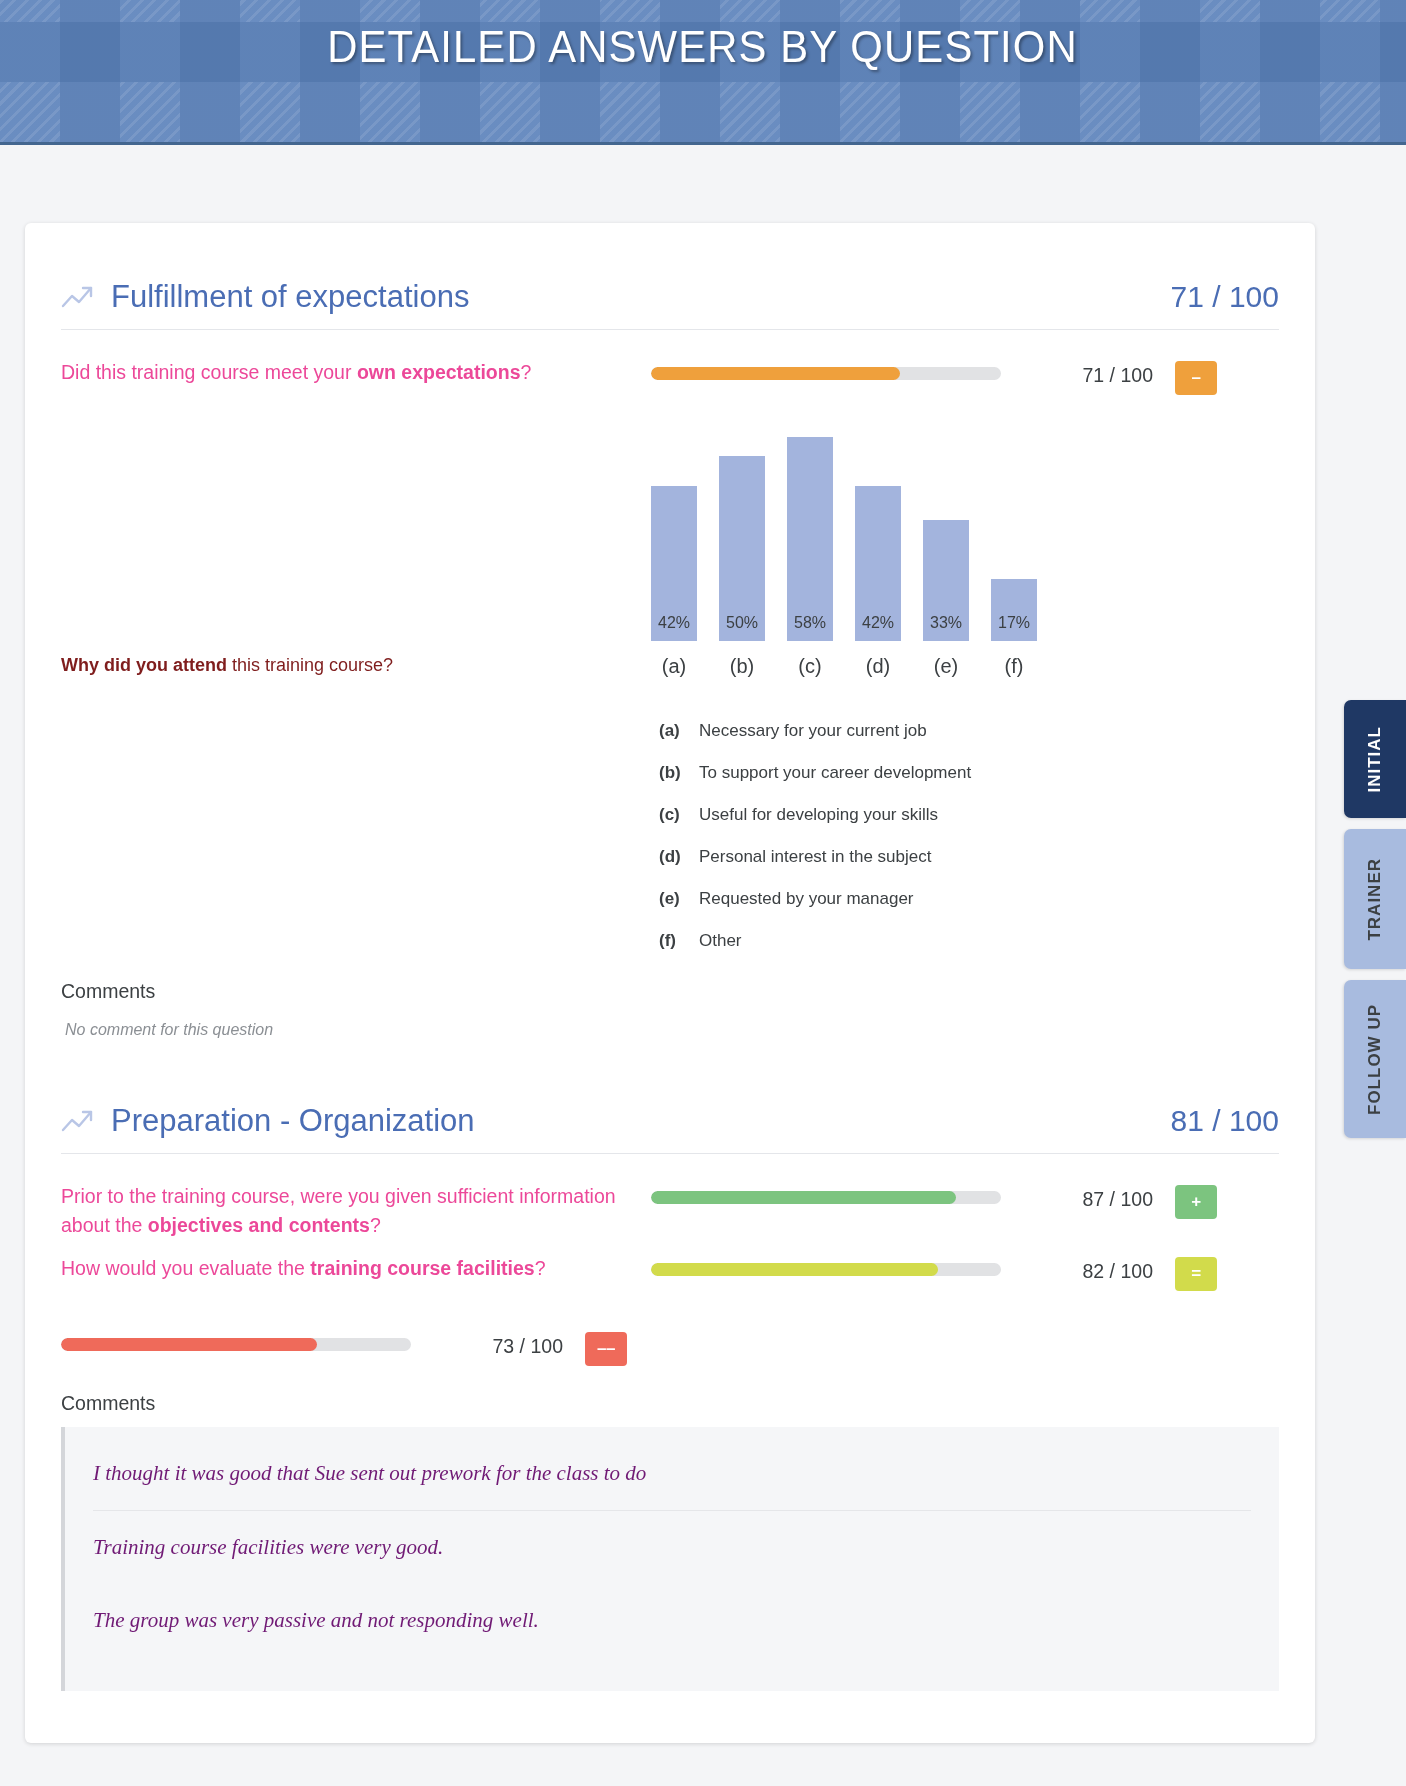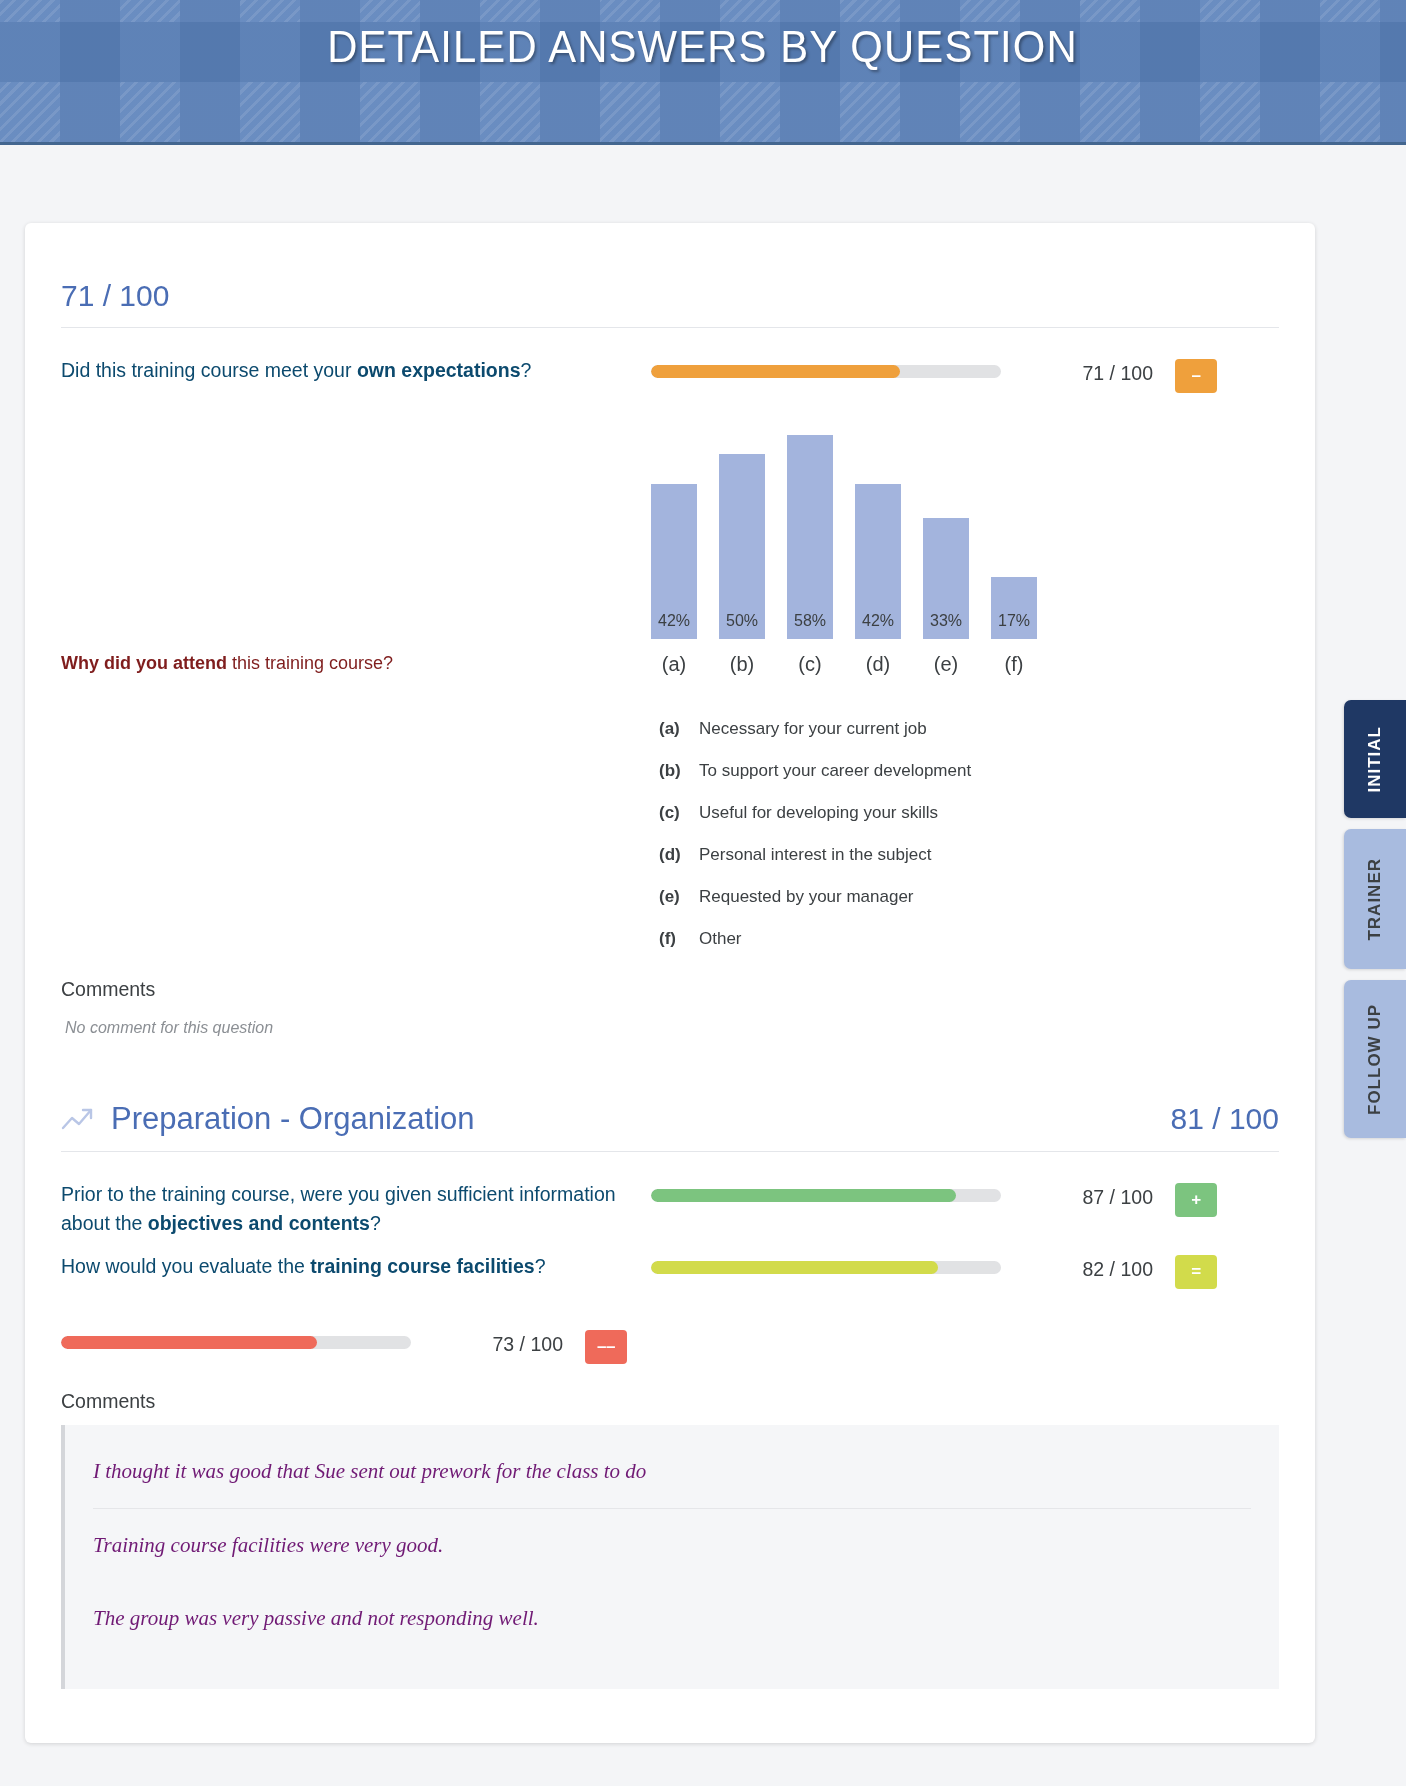--- a/index.html
+++ b/index.html
@@ -105,21 +105,21 @@
   
   .qrow {
     display: flex;
     align-items: flex-start;
     padding: 6px 0 8px 0;
   }
   .qtext {
     width: 590px;
     flex: none;
     font-size: 19.5px;
-    color: #0c4a6e;
+    color: #ec4899;
     line-height: 1.48;
     padding-right: 22px;
   }
   .qtext b { font-weight: 700; }
   .qmeter {
     width: 390px;
     flex: none;
     display: flex;
     align-items: center;
     padding-top: 9px;
@@ -285,20 +285,27 @@
     </div>
     <div class="side-tab idle wide">
       <span>FOLLOW UP</span>
     </div>
   </div>
 
   <div class="card">
 
     <div class="section">
       <div class="section-head">
+        <div class="section-head-left">
+          <svg class="trend-icon" viewBox="0 0 34 26">
+            <polyline points="2,22 11,12 18,18 30,4" fill="none" stroke="#b9c6e6" stroke-width="2.4" stroke-linecap="round" stroke-linejoin="round"></polyline>
+            <polyline points="22,4 30,4 30,12" fill="none" stroke="#b9c6e6" stroke-width="2.4" stroke-linecap="round" stroke-linejoin="round"></polyline>
+          </svg>
+          <div class="section-title">Fulfillment of expectations</div>
+        </div>
         <div class="section-score">71 / 100</div>
       </div>
       <div class="section-rule"></div>
 
       <div class="qrow">
         <div class="qtext">
           <span>Did this training course meet your </span><b>own expectations</b><span>?</span>
         </div>
         <div class="qmeter">
           <div class="bar-track">

